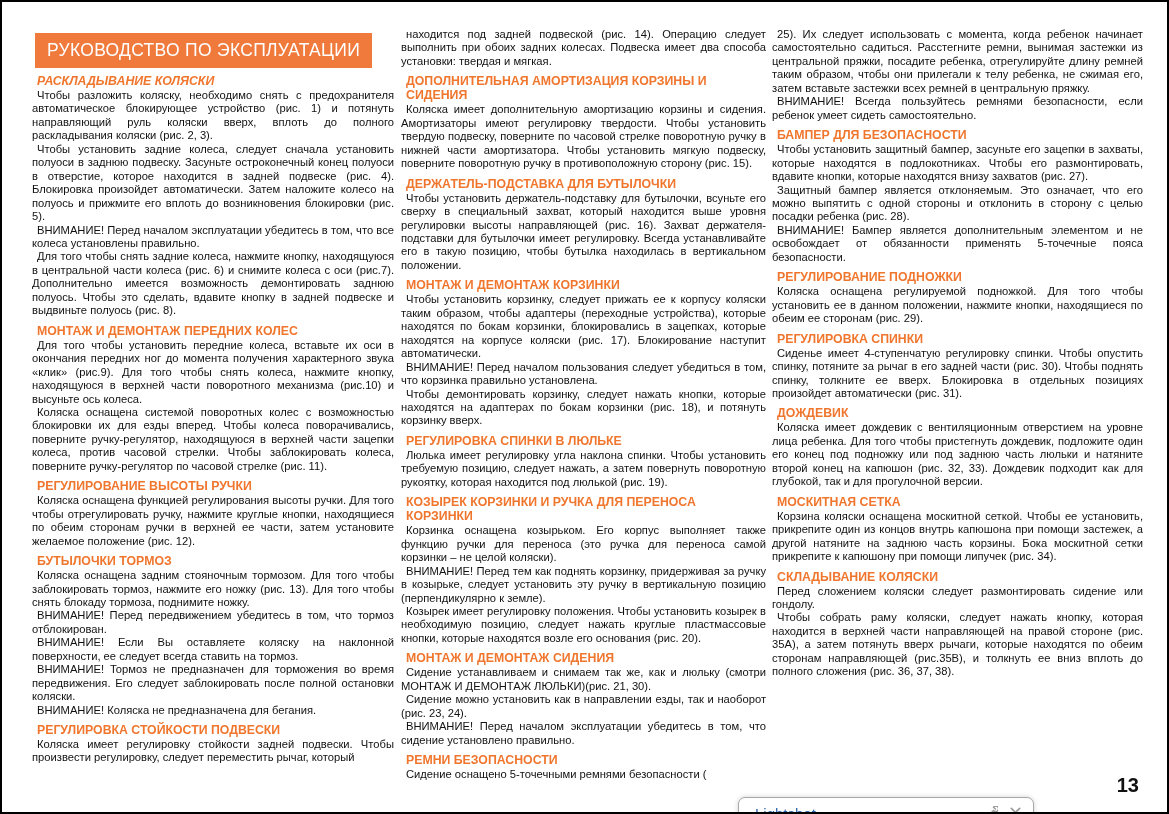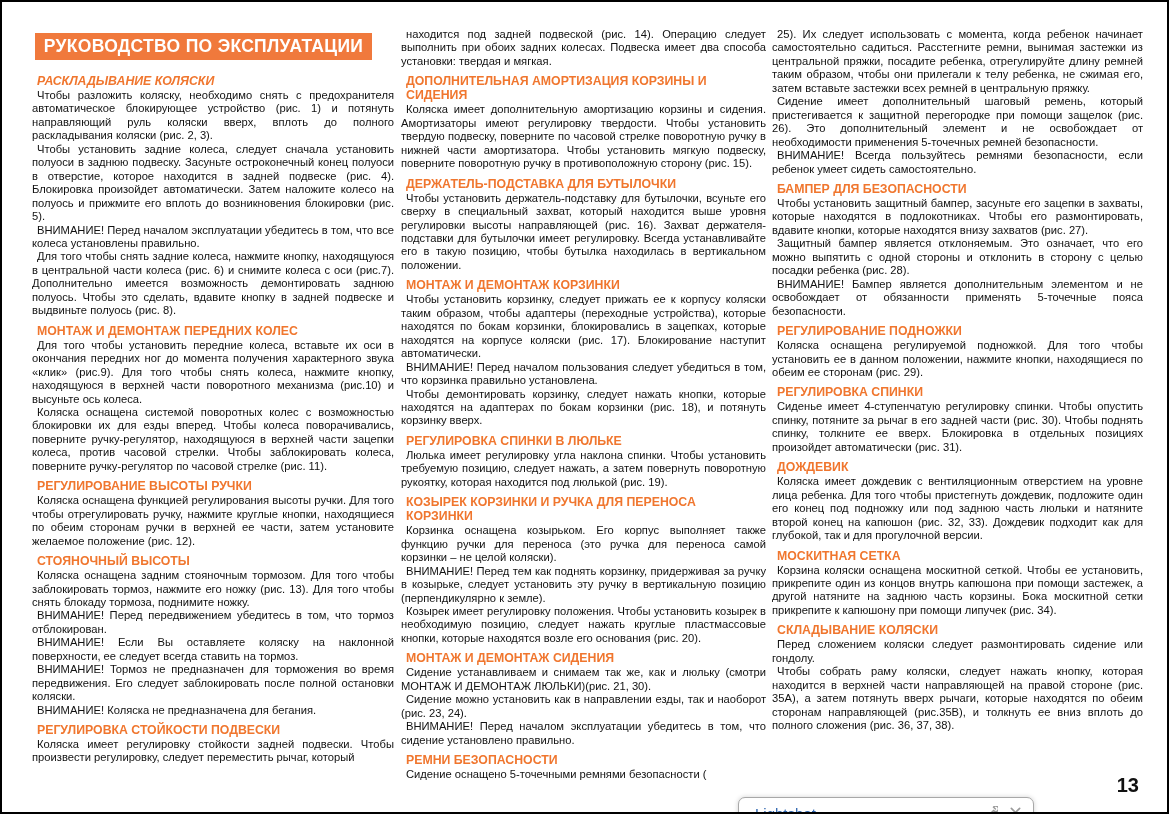--- a/index.html
+++ b/index.html
@@ -12,27 +12,27 @@
     border: 2px solid #000000;
     overflow: hidden;
     font-family: "Liberation Sans", sans-serif;
     color: #111111;
   }
   .banner {
     position: absolute;
     left: 33px;
     top: 31px;
     width: 337px;
-    height: 27px;
+    height: 35px;
     background: #F0793C;
     display: flex;
     align-items: center;
     justify-content: center;
     color: #ffffff;
-    font-weight: bold;
+    font-weight: normal;
     font-size: 17.5px;
     letter-spacing: 0.3px;
     white-space: nowrap;
   }
   .col {
     position: absolute;
     font-size: 11.2px;
     line-height: 13.45px;
   }
   .col-1 { left: 30px;  top: 72px; width: 362px; }
@@ -104,21 +104,21 @@
       <h2 class="sec-heading">РАСКЛАДЫВАНИЕ КОЛЯСКИ</h2>
       <p class="body-para">Чтобы разложить коляску, необходимо снять с предохранителя автоматическое блокирующее устройство (рис. 1) и потянуть направляющий руль коляски вверх, вплоть до полного раскладывания коляски (рис. 2, 3).</p>
       <p class="body-para">Чтобы установить задние колеса, следует сначала установить полуоси в заднюю подвеску. Засуньте остроконечный конец полуоси в отверстие, которое находится в задней подвеске (рис. 4). Блокировка произойдет автоматически. Затем наложите колесо на полуось и прижмите его вплоть до возникновения блокировки (рис. 5).</p>
       <p class="body-para">ВНИМАНИЕ! Перед началом эксплуатации убедитесь в том, что все колеса установлены правильно.</p>
       <p class="body-para">Для того чтобы снять задние колеса, нажмите кнопку, находящуюся в центральной части колеса (рис. 6) и снимите колеса с оси (рис.7). Дополнительно имеется возможность демонтировать заднюю полуось. Чтобы это сделать, вдавите кнопку в задней подвеске и выдвиньте полуось (рис. 8).</p>
       <h2 class="sec-heading">МОНТАЖ И ДЕМОНТАЖ ПЕРЕДНИХ КОЛЕС</h2>
       <p class="body-para">Для того чтобы установить передние колеса, вставьте их оси в окончания передних ног до момента получения характерного звука «клик» (рис.9). Для того чтобы снять колеса, нажмите кнопку, находящуюся в верхней части поворотного механизма (рис.10) и высуньте ось колеса.</p>
       <p class="body-para">Коляска оснащена системой поворотных колес с возможностью блокировки их для езды вперед. Чтобы колеса поворачивались, поверните ручку-регулятор, находящуюся в верхней части зацепки колеса, против часовой стрелки. Чтобы заблокировать колеса, поверните ручку-регулятор по часовой стрелке (рис. 11).</p>
       <h2 class="sec-heading">РЕГУЛИРОВАНИЕ ВЫСОТЫ РУЧКИ</h2>
       <p class="body-para">Коляска оснащена функцией регулирования высоты ручки. Для того чтобы отрегулировать ручку, нажмите круглые кнопки, находящиеся по обеим сторонам ручки в верхней ее части, затем установите желаемое положение (рис. 12).</p>
-      <h2 class="sec-heading">СТОЯНОЧНЫЙ ВЫСОТЫ</h2>
+      <h2 class="sec-heading">БУТЫЛОЧКИ ТОРМОЗ</h2>
       <p class="body-para">Коляска оснащена задним стояночным тормозом. Для того чтобы заблокировать тормоз, нажмите его ножку (рис. 13). Для того чтобы снять блокаду тормоза, поднимите ножку.</p>
       <p class="body-para">ВНИМАНИЕ! Перед передвижением убедитесь в том, что тормоз отблокирован.</p>
       <p class="body-para">ВНИМАНИЕ! Если Вы оставляете коляску на наклонной поверхности, ее следует всегда ставить на тормоз.</p>
       <p class="body-para">ВНИМАНИЕ! Тормоз не предназначен для торможения во время передвижения. Его следует заблокировать после полной остановки коляски.</p>
       <p class="body-para">ВНИМАНИЕ! Коляска не предназначена для бегания.</p>
       <h2 class="sec-heading">РЕГУЛИРОВКА СТОЙКОСТИ ПОДВЕСКИ</h2>
       <p class="body-para">Коляска имеет регулировку стойкости задней подвески. Чтобы произвести регулировку, следует переместить рычаг, который</p>
     </div>
   <div class="col col-2">
       <p class="body-para">находится под задней подвеской (рис. 14). Операцию следует выполнить при обоих задних колесах. Подвеска имеет два способа установки: твердая и мягкая.</p>
@@ -138,21 +138,20 @@
       <p class="body-para">Козырек имеет регулировку положения. Чтобы установить козырек в необходимую позицию, следует нажать круглые пластмассовые кнопки, которые находятся возле его основания (рис. 20).</p>
       <h2 class="sec-heading">МОНТАЖ И ДЕМОНТАЖ СИДЕНИЯ</h2>
       <p class="body-para">Сидение устанавливаем и снимаем так же, как и люльку (смотри МОНТАЖ И ДЕМОНТАЖ ЛЮЛЬКИ)(рис. 21, 30).</p>
       <p class="body-para">Сидение можно установить как в направлении езды, так и наоборот (рис. 23, 24).</p>
       <p class="body-para">ВНИМАНИЕ! Перед началом эксплуатации убедитесь в том, что сидение установлено правильно.</p>
       <h2 class="sec-heading">РЕМНИ БЕЗОПАСНОСТИ</h2>
       <p class="body-para">Сидение оснащено 5-точечными ремнями безопасности (</p>
     </div>
   <div class="col col-3">
       <p class="body-para">25). Их следует использовать с момента, когда ребенок начинает самостоятельно садиться. Расстегните ремни, вынимая застежки из центральной пряжки, посадите ребенка, отрегулируйте длину ремней таким образом, чтобы они прилегали к телу ребенка, не сжимая его, затем вставьте застежки всех ремней в центральную пряжку.</p>
-      <p class="body-para">Сидение имеет дополнительный шаговый ремень, который пристегивается к защитной перегородке при помощи защелок (рис. 26). Это дополнительный элемент и не освобождает от необходимости применения 5-точечных ремней безопасности.</p>
       <p class="body-para">ВНИМАНИЕ! Всегда пользуйтесь ремнями безопасности, если ребенок умеет сидеть самостоятельно.</p>
       <h2 class="sec-heading">БАМПЕР ДЛЯ БЕЗОПАСНОСТИ</h2>
       <p class="body-para">Чтобы установить защитный бампер, засуньте его зацепки в захваты, которые находятся в подлокотниках. Чтобы его размонтировать, вдавите кнопки, которые находятся внизу захватов (рис. 27).</p>
       <p class="body-para">Защитный бампер является отклоняемым. Это означает, что его можно выпятить с одной стороны и отклонить в сторону с целью посадки ребенка (рис. 28).</p>
       <p class="body-para">ВНИМАНИЕ! Бампер является дополнительным элементом и не освобождает от обязанности применять 5-точечные пояса безопасности.</p>
       <h2 class="sec-heading">РЕГУЛИРОВАНИЕ ПОДНОЖКИ</h2>
       <p class="body-para">Коляска оснащена регулируемой подножкой. Для того чтобы установить ее в данном положении, нажмите кнопки, находящиеся по обеим ее сторонам (рис. 29).</p>
       <h2 class="sec-heading">РЕГУЛИРОВКА СПИНКИ</h2>
       <p class="body-para">Сиденье имеет 4-ступенчатую регулировку спинки.  Чтобы опустить спинку, потяните за рычаг в его задней части (рис. 30). Чтобы поднять спинку, толкните ее вверх. Блокировка в отдельных позициях произойдет автоматически (рис. 31).</p>
       <h2 class="sec-heading">ДОЖДЕВИК</h2>

